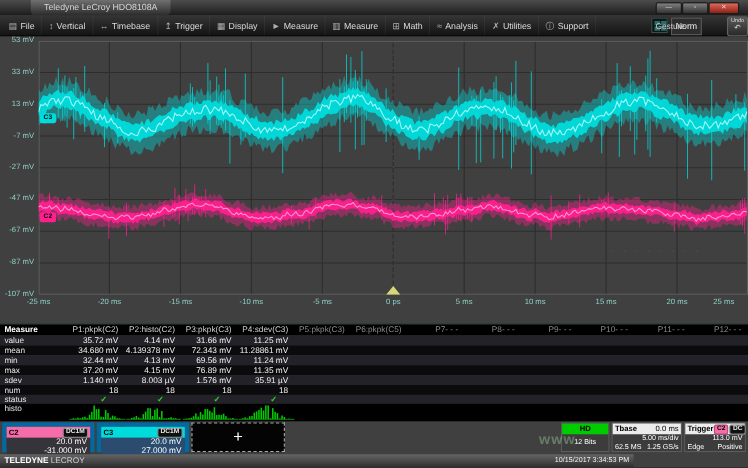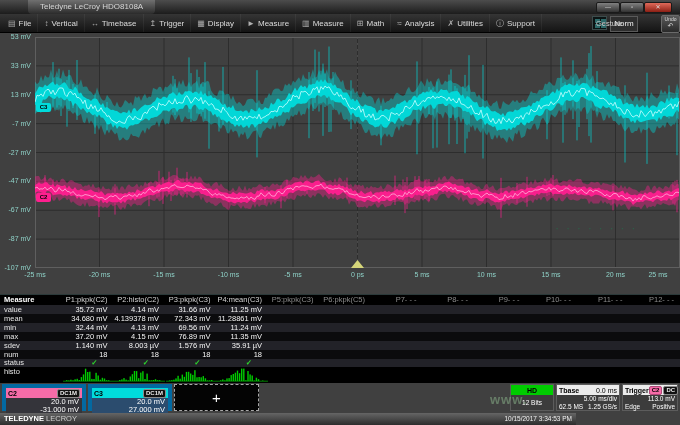--- a/index.html
+++ b/index.html
@@ -187,21 +187,21 @@
       <polyline points="0,151.1 2,150.0 4,152.3 6,151.8 8,152.1 10,150.1 12,152.8 14,151.7 16,150.1 18,152.1 20,155.1 22,154.0 24,150.4 26,153.0 28,154.1 30,151.8 32,154.3 34,154.6 36,156.4 38,154.4 40,156.9 42,158.5 44,157.9 46,159.1 48,158.6 50,157.5 52,157.9 54,158.3 56,159.2 58,159.9 60,157.8 62,159.7 64,160.9 66,160.5 68,160.8 70,162.7 72,161.6 74,159.8 76,158.8 78,159.8 80,158.3 82,159.3 84,162.0 86,162.2 88,159.8 90,159.0 92,159.1 94,157.4 96,158.7 98,159.3 100,157.4 102,159.8 104,156.8 106,158.1 108,155.4 110,156.4 112,154.5 114,151.8 116,152.5 118,155.1 120,154.8 122,152.8 124,154.3 126,151.5 128,151.7 130,151.0 132,150.5 134,151.6 136,149.2 138,148.4 140,147.6 142,149.9 144,150.1 146,150.5 148,150.6 150,149.9 152,148.0 154,148.9 156,149.6 158,149.2 160,151.3 162,151.1 164,151.6 166,150.8 168,152.9 170,152.3 172,152.8 174,155.2 176,157.4 178,158.4 180,156.3 182,158.2 184,156.6 186,158.2 188,157.8 190,159.6 192,161.0 194,160.0 196,161.1 198,161.1 200,161.8 202,160.9 204,162.1 206,159.9 208,161.0 210,160.8 212,159.5 214,162.4 216,160.0 218,161.6 220,162.4 222,159.2 224,159.1 226,155.8 228,158.1 230,159.5 232,157.7 234,155.4 236,158.5 238,159.2 240,159.0 242,155.4 244,154.1 246,156.5 248,156.7 250,153.7 252,151.6 254,151.7 256,150.9 258,153.0 260,149.9 262,149.3 264,150.3 266,149.0 268,148.7 270,149.2 272,149.2 274,150.1 276,150.7 278,151.5 280,149.3 282,148.6 284,148.6 286,147.1 288,149.9 290,151.5 292,149.9 294,151.6 296,151.8 298,152.4 300,151.6 302,151.6 304,150.9 306,152.0 308,152.3 310,155.2 312,153.6 314,156.7 316,157.0 318,157.5 320,158.1 322,157.0 324,159.7 326,159.8 328,160.4 330,160.6 332,160.0 334,159.1 336,160.8 338,158.3 340,158.9 342,160.5 344,162.2 346,159.6 348,158.0 350,160.0 352,160.1 354,160.0 356,157.5 358,156.9 360,157.1 362,159.4 364,158.4 366,159.2 368,159.3 370,155.4 372,157.7 374,154.7 376,157.0 378,156.0 380,153.9 382,151.5 384,154.2 386,153.3 388,155.8 390,152.8 392,153.9 394,154.1 396,151.8 398,151.4 400,151.3 402,149.8 404,152.7 406,152.0 408,149.6 410,148.9 412,149.9 414,152.0 416,150.1 418,152.8 420,150.6 422,153.6 424,153.7 426,154.2 428,154.4 430,155.9 432,155.0 434,153.4 436,157.4 438,156.6 440,157.0 442,157.5 444,157.8 446,160.5 448,159.0 450,157.3 452,156.0 454,158.0 456,157.2 458,158.2 460,160.1 462,160.2 464,162.7 466,162.1 468,162.0 470,157.5 472,160.5 474,160.0 476,158.6 478,160.4 480,156.2 482,158.5 484,157.5 486,155.1 488,154.2 490,156.8 492,156.1 494,154.3 496,154.9 498,154.1 500,152.9 502,153.1 504,152.7 506,151.5 508,151.7 510,153.1 512,152.8 514,150.4 516,153.3 518,151.2 520,151.3 522,152.8 524,154.8 526,153.7 528,153.5 530,151.3 532,150.9 534,152.2 536,154.3 538,153.3 540,152.2 542,155.3 544,154.5 546,152.3 548,153.9 550,155.8 552,156.6 554,153.4 556,153.0 558,155.2 560,153.3 562,153.5 564,154.6 566,155.6 568,157.2 570,158.9 572,157.4 574,159.6 576,159.3 578,156.9 580,156.4 582,157.0 584,160.2 586,158.4 588,159.0 590,161.3 592,161.9 594,160.5 596,161.1 598,164.1 600,161.4 602,163.2 604,160.7 606,163.0 608,158.8 610,158.7 612,160.5 614,161.4 616,162.1 618,160.4 620,160.1 622,158.8 624,159.9 626,160.2 628,159.3 630,157.5 632,156.8 634,158.2 636,158.5 638,158.6 640,155.8 642,155.1 644,155.7" fill="none" stroke="#ffb0d8" stroke-width="1" stroke-opacity="0.8"></polyline>
       <polygon points="316,231 329,231 322.5,223" fill="#d6d67a"></polygon>
     </svg>
 
   <div id="measure-table">
       <div class="mrow header">
         <div class="rlabel">Measure</div>
         <div class="cell">P1:pkpk(C2)</div>
         <div class="cell">P2:histo(C2)</div>
         <div class="cell">P3:pkpk(C3)</div>
-        <div class="cell">P4:mean(C3)</div>
+        <div class="cell">P4:sdev(C3)</div>
         <div class="cell dim">P5:pkpk(C3)</div>
         <div class="cell dim">P6:pkpk(C5)</div>
         <div class="cell dim">P7- - -</div>
         <div class="cell dim">P8- - -</div>
         <div class="cell dim">P9- - -</div>
         <div class="cell dim">P10- - -</div>
         <div class="cell dim">P11- - -</div>
         <div class="cell dim">P12- - -</div>
       </div>
       <div class="mrow odd">

